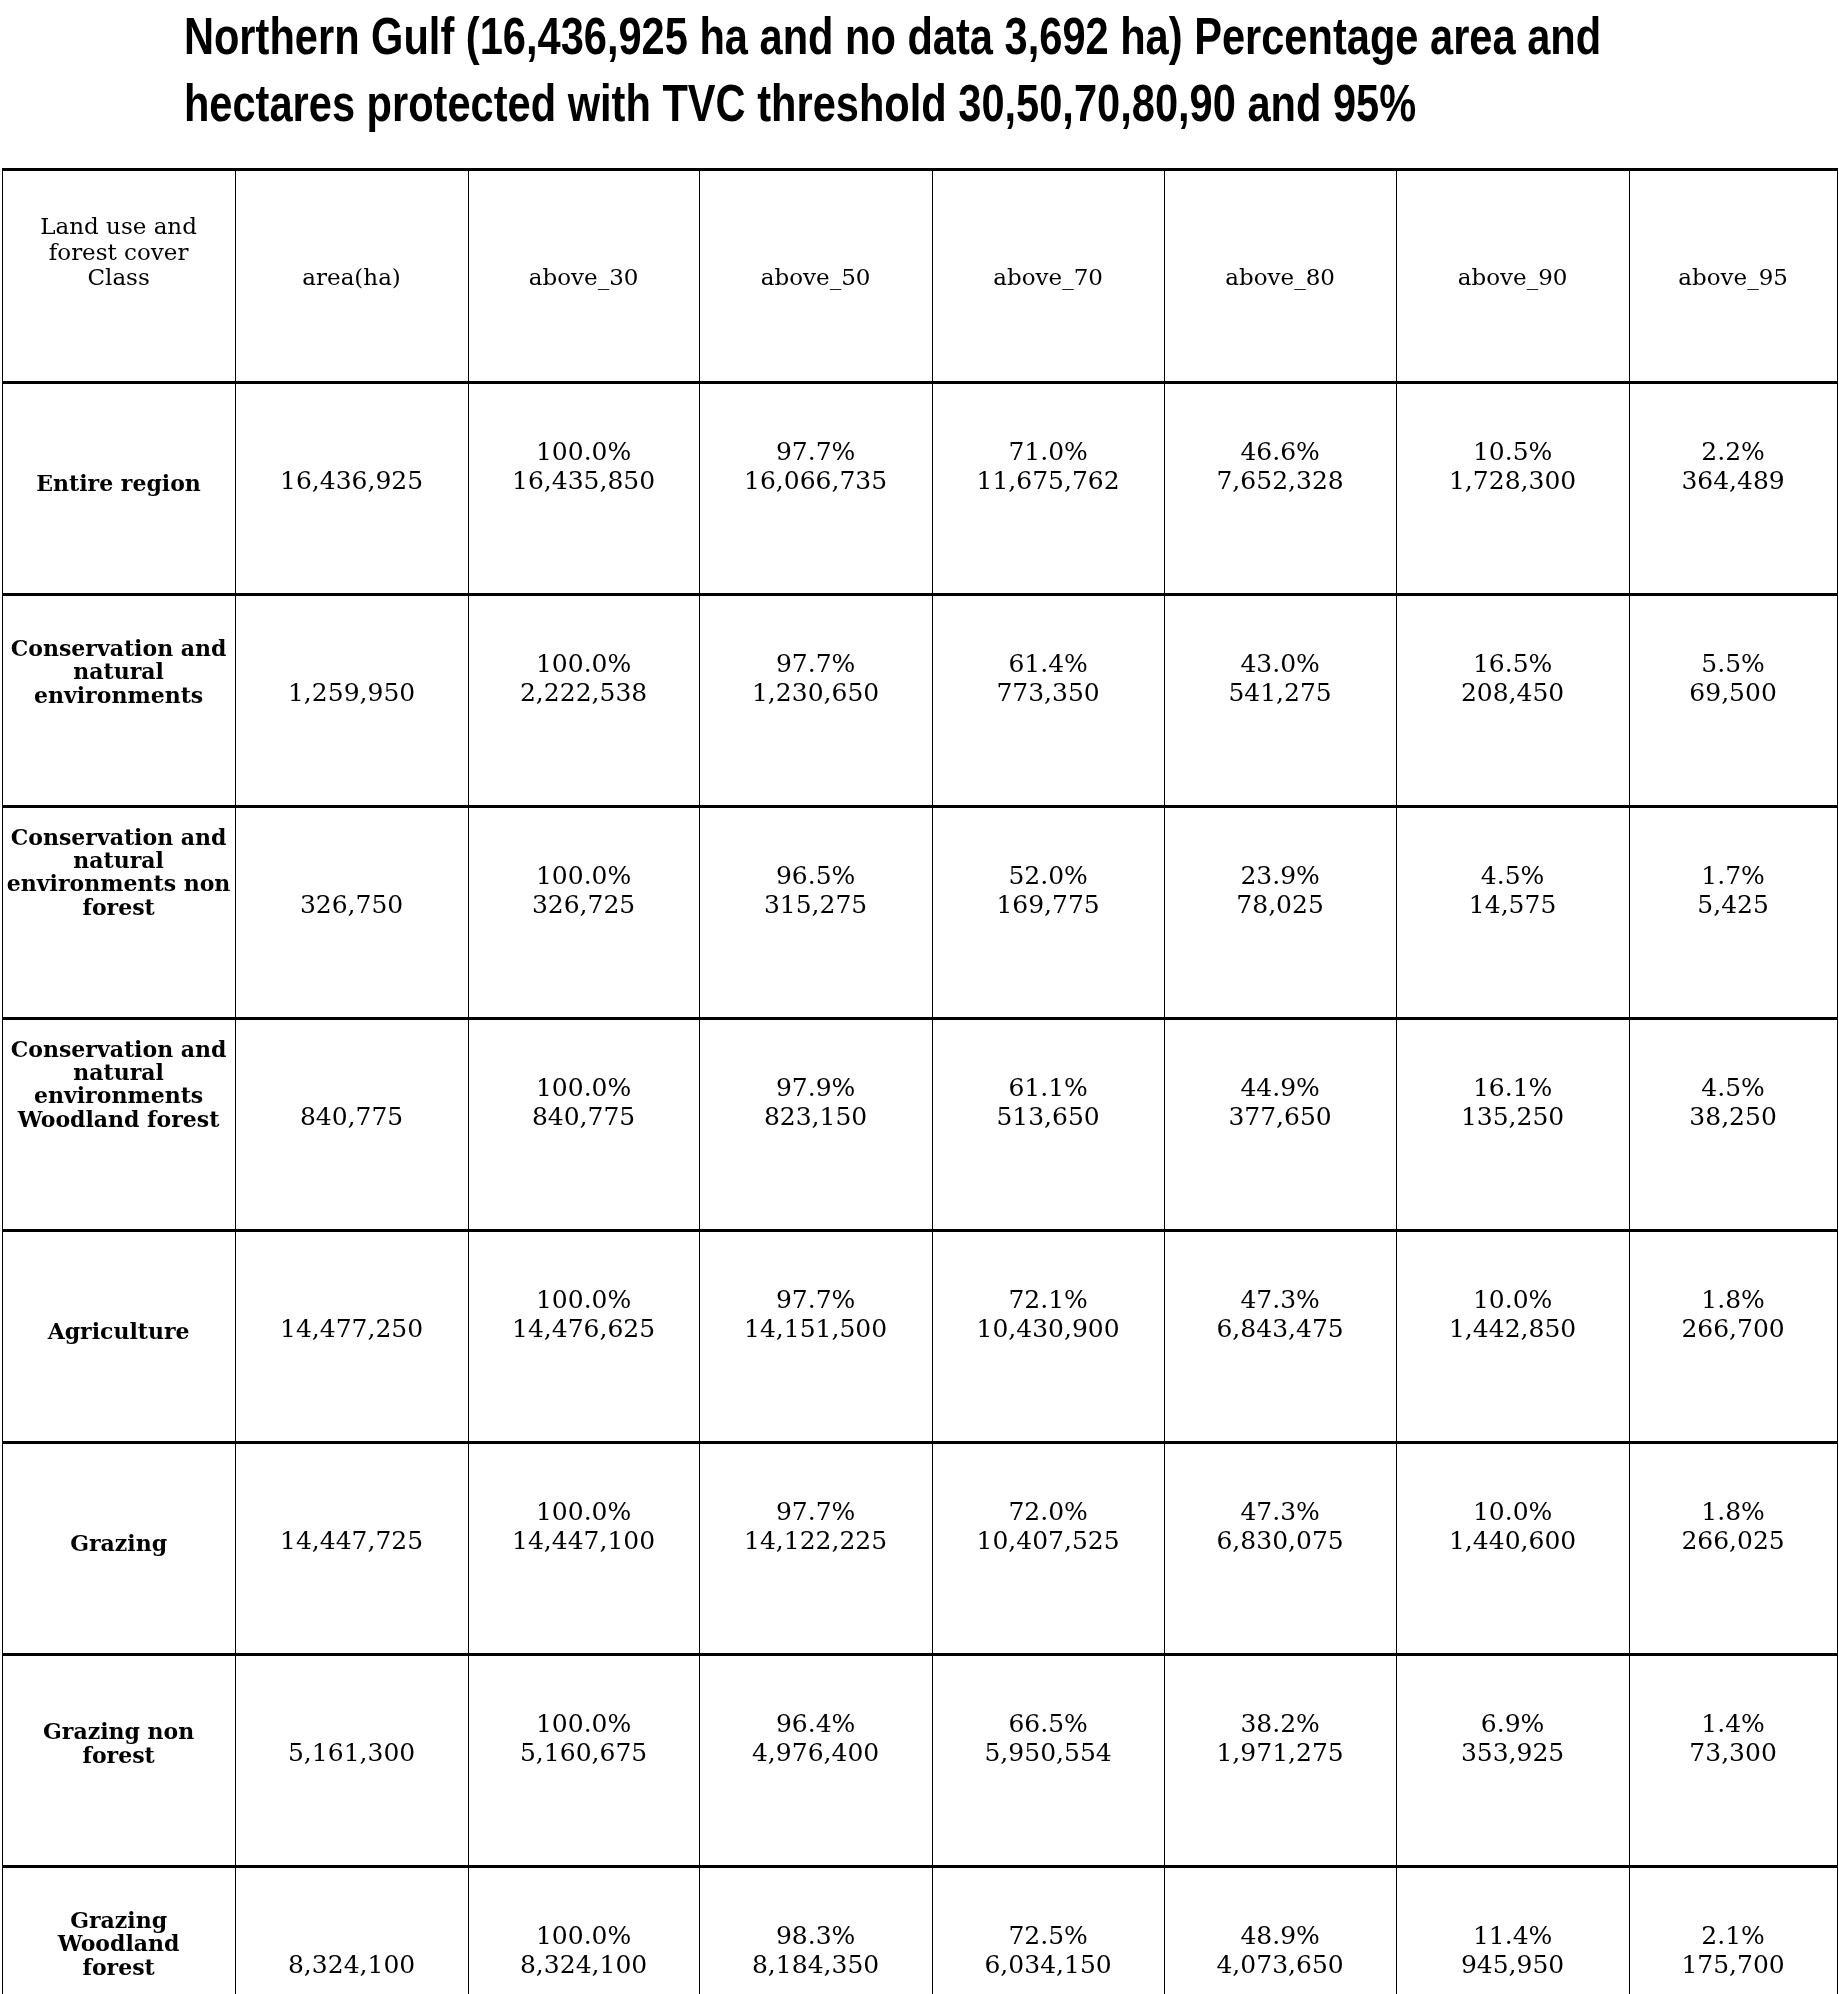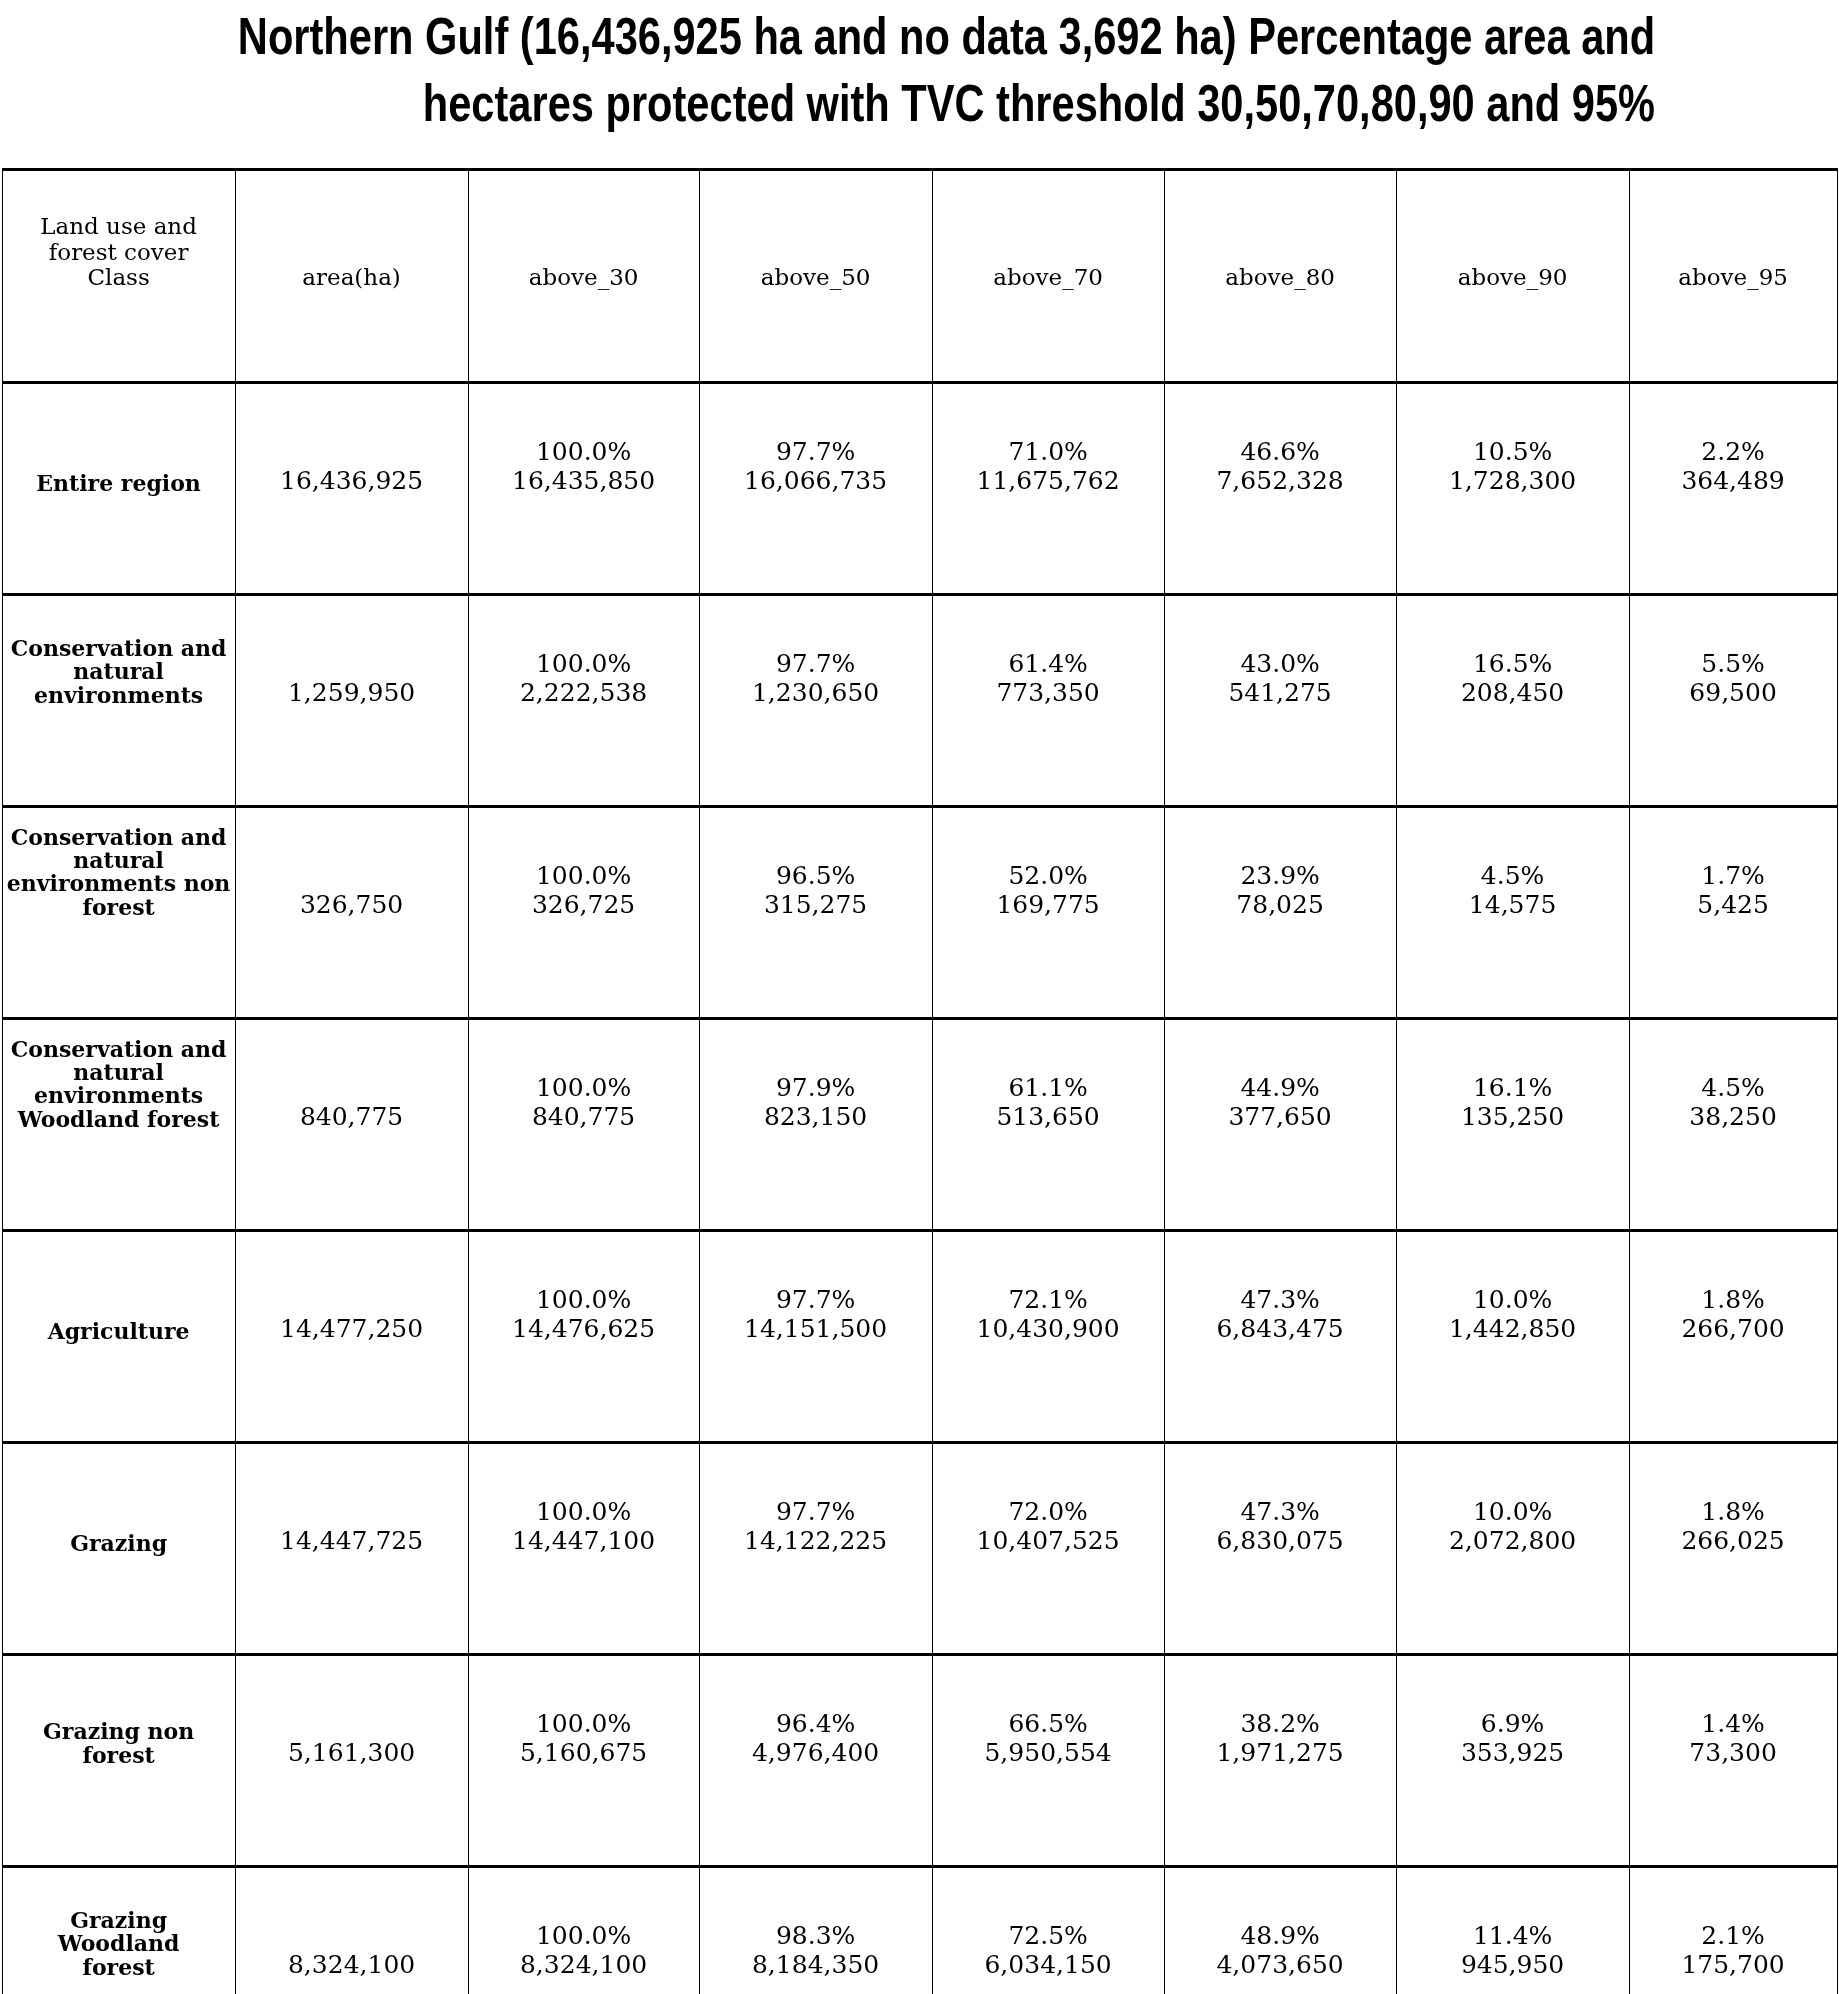--- a/index.html
+++ b/index.html
@@ -1,20 +1,20 @@
 <!DOCTYPE html>
 <html style="font-size:6.4px"><head>
 <meta charset="utf-8">
 <style>
   html,body{margin:0;padding:0;width:1839px;height:2548px;background:#fff;}
   .page{position:relative;width:1839px;height:2548px;background:#fff;overflow:hidden;
         font-family:"DejaVu Serif",serif;color:#000;}
 
   
-  .title{position:absolute;top:3.2px;left:0;width:1839px;text-align:right;}
+  .title{position:absolute;top:3.2px;left:0;width:1839px;text-align:left;}
   .title-line{font-family:"Liberation Sans",sans-serif;font-weight:bold;font-size:52px;
               line-height:1.28;transform:scaleX(0.80);transform-origin:50% 50%;white-space:nowrap;}
 
   
   table.data-table{position:absolute;top:168px;left:1.6px;width:1836px;
                    border-collapse:collapse;table-layout:fixed;}
   .data-table th,.data-table td{border-left:0.8px solid #000;border-right:0.8px solid #000;
                    border-top:3.6px solid #000;border-bottom:3.6px solid #000;
                    vertical-align:bottom;text-align:center;overflow:hidden;}
   .data-table thead tr{height:213px;}
@@ -317,21 +317,21 @@
           </td>
         <td>
             <div class="pair">
               <span class="pct">47.3%</span>
               <span class="ha">6,830,075</span>
             </div>
           </td>
         <td>
             <div class="pair">
               <span class="pct">10.0%</span>
-              <span class="ha">2,072,800</span>
+              <span class="ha">1,440,600</span>
             </div>
           </td>
         <td>
             <div class="pair">
               <span class="pct">1.8%</span>
               <span class="ha">266,025</span>
             </div>
           </td>
       </tr>
       <tr>

